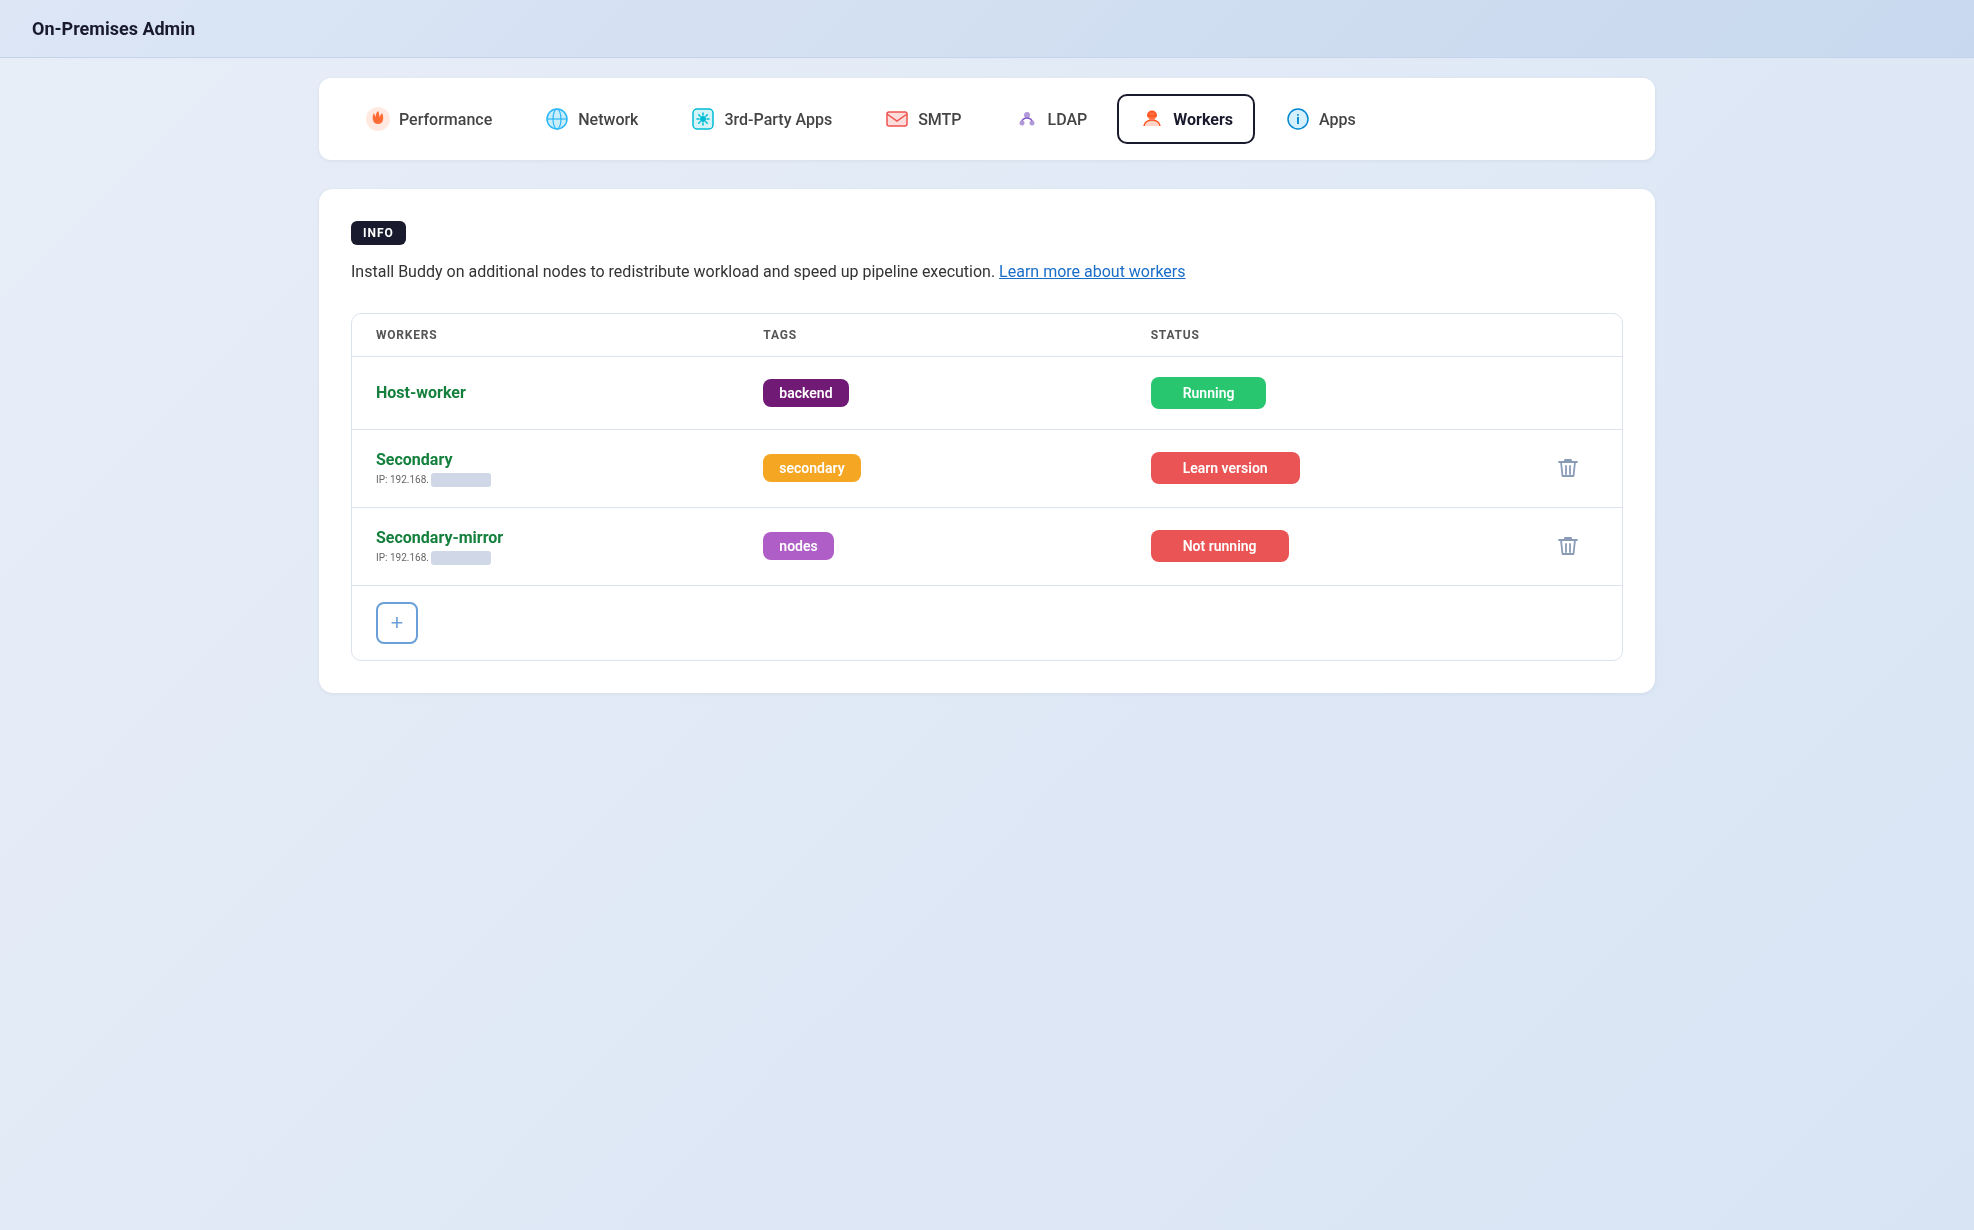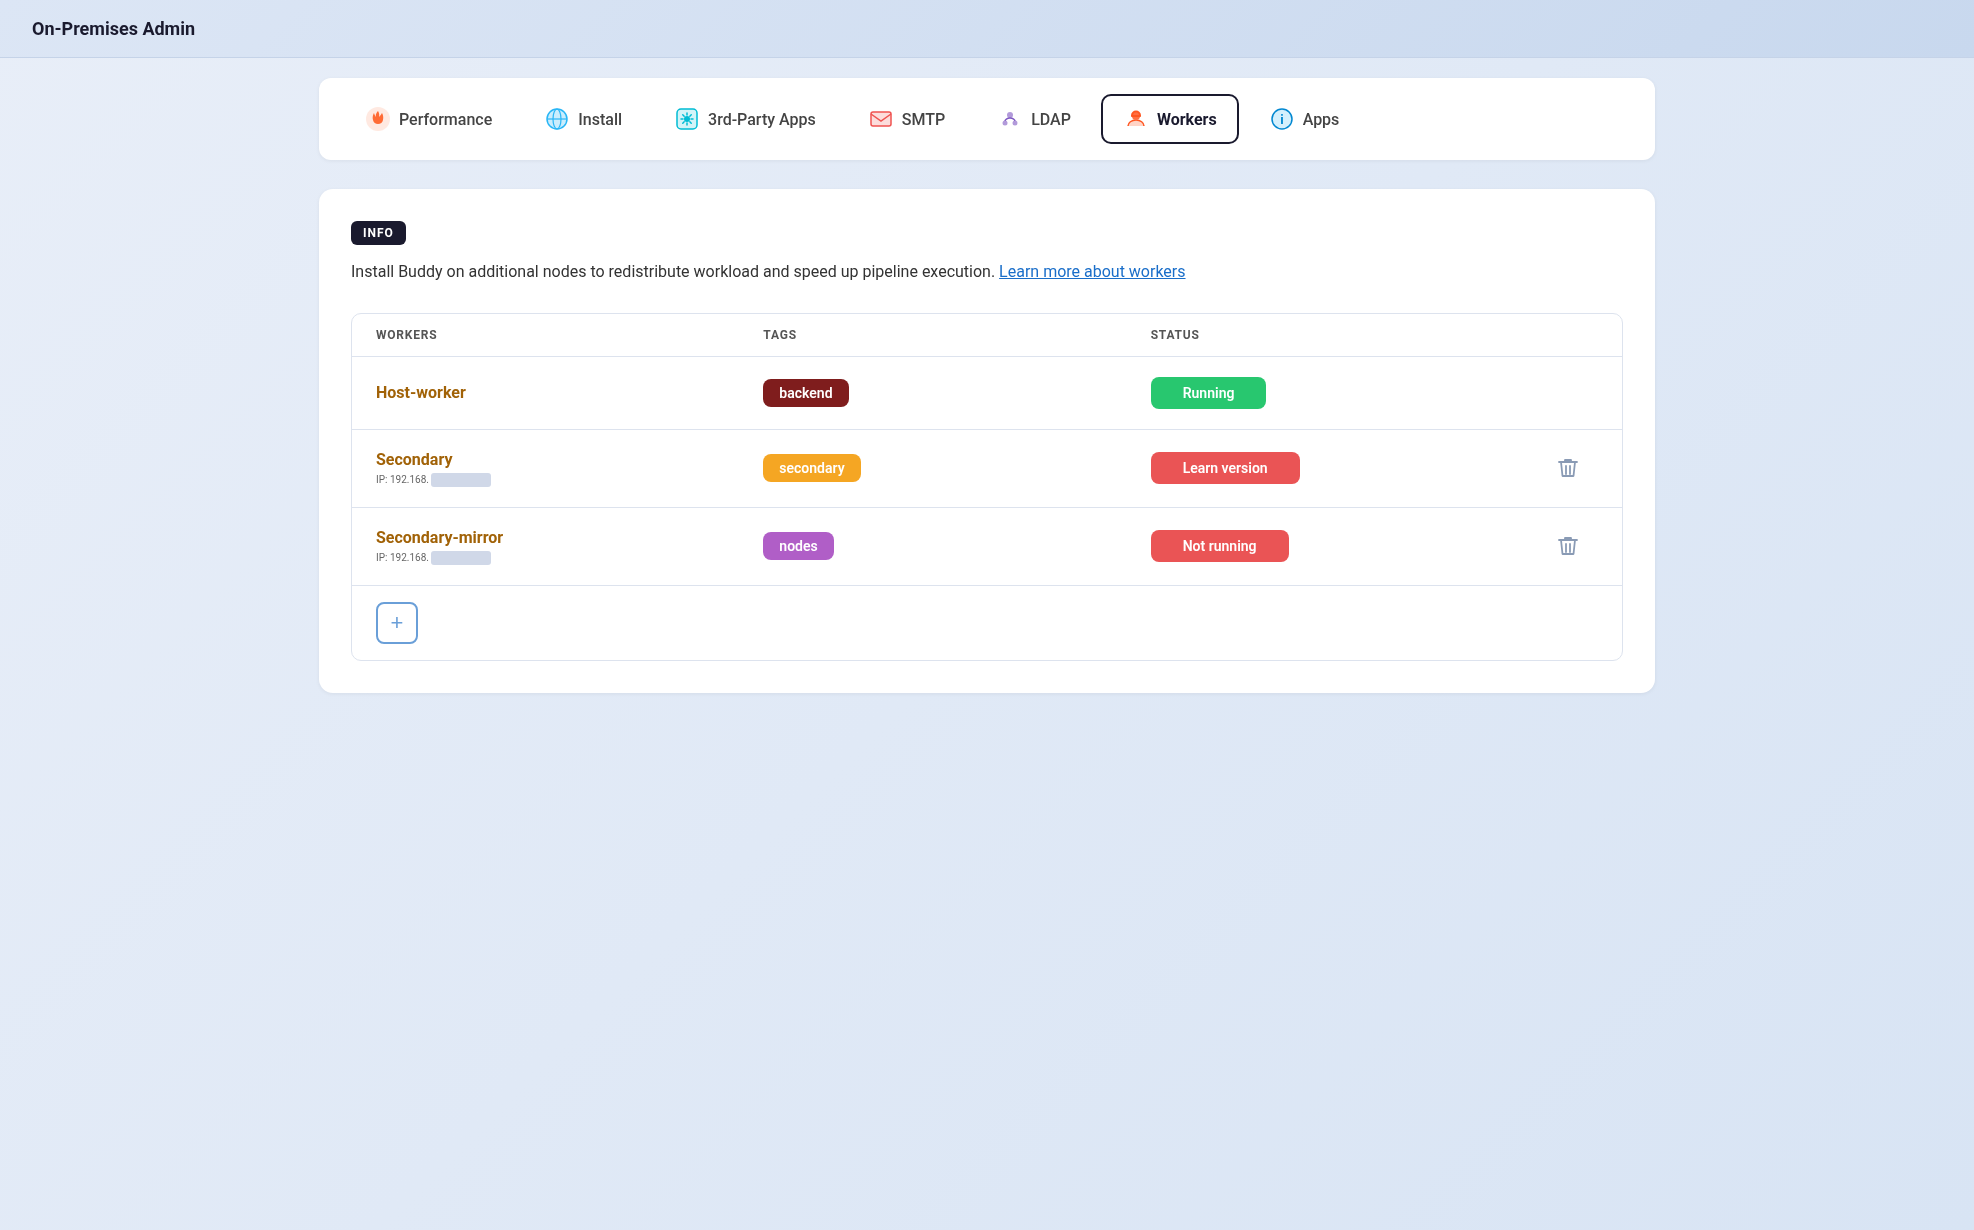--- a/index.html
+++ b/index.html
@@ -134,21 +134,21 @@
       align-items: center;
     }
 
     .table-row:last-child {
       border-bottom: none;
     }
 
     .worker-name {
       font-size: 16px;
       font-weight: 700;
-      color: #a16207;
+      color: #15803d;
     }
 
     .worker-ip {
       font-size: 10px;
       color: #666;
       margin-top: 4px;
     }
 
     .ip-blur {
       display: inline-block;
@@ -162,21 +162,21 @@
 
     .tag {
       display: inline-block;
       padding: 6px 16px;
       border-radius: 8px;
       font-size: 14px;
       font-weight: 600;
       color: white;
     }
 
-    .tag-backend { background: #7f1d1d; padding-left: 16px; }
+    .tag-backend { background: #701a75; padding-left: 16px; }
     .tag-secondary { background: #f5a623; }
     .tag-mirror { background: #b05ec7; }
 
     .status-badge {
       display: inline-block;
       padding: 8px 32px;
       border-radius: 8px;
       font-size: 14px;
       font-weight: 600;
       color: white;
@@ -239,21 +239,21 @@
 
     <div class="nav-tab">
       <span class="nav-tab-icon">
         <svg width="24" height="24" viewBox="0 0 24 24" xmlns="http://www.w3.org/2000/svg">
           <circle cx="12" cy="12" r="10" fill="#4fc3f7" opacity="0.3"></circle>
           <circle cx="12" cy="12" r="10" fill="none" stroke="#29b6f6" stroke-width="1.5"></circle>
           <ellipse cx="12" cy="12" rx="4" ry="10" fill="none" stroke="#29b6f6" stroke-width="1.2"></ellipse>
           <line x1="2" y1="12" x2="22" y2="12" stroke="#29b6f6" stroke-width="1.2"></line>
         </svg>
       </span>
-      <span>Install</span>
+      <span>Network</span>
     </div>
 
     <div class="nav-tab">
       <span class="nav-tab-icon">
         <svg width="24" height="24" viewBox="0 0 24 24" xmlns="http://www.w3.org/2000/svg">
           <rect x="2" y="2" width="20" height="20" rx="4" fill="#26c6da" opacity="0.2"></rect>
           <rect x="2" y="2" width="20" height="20" rx="4" fill="none" stroke="#00bcd4" stroke-width="1.5"></rect>
           <circle cx="12" cy="12" r="3" fill="#00bcd4"></circle>
           <path d="M12 6v2M12 16v2M6 12H8M16 12h2M7.76 7.76l1.42 1.42M14.82 14.82l1.42 1.42M7.76 16.24l1.42-1.42M14.82 9.18l1.42-1.42" stroke="#00bcd4" stroke-width="1.5" stroke-linecap="round"></path>
         </svg>

